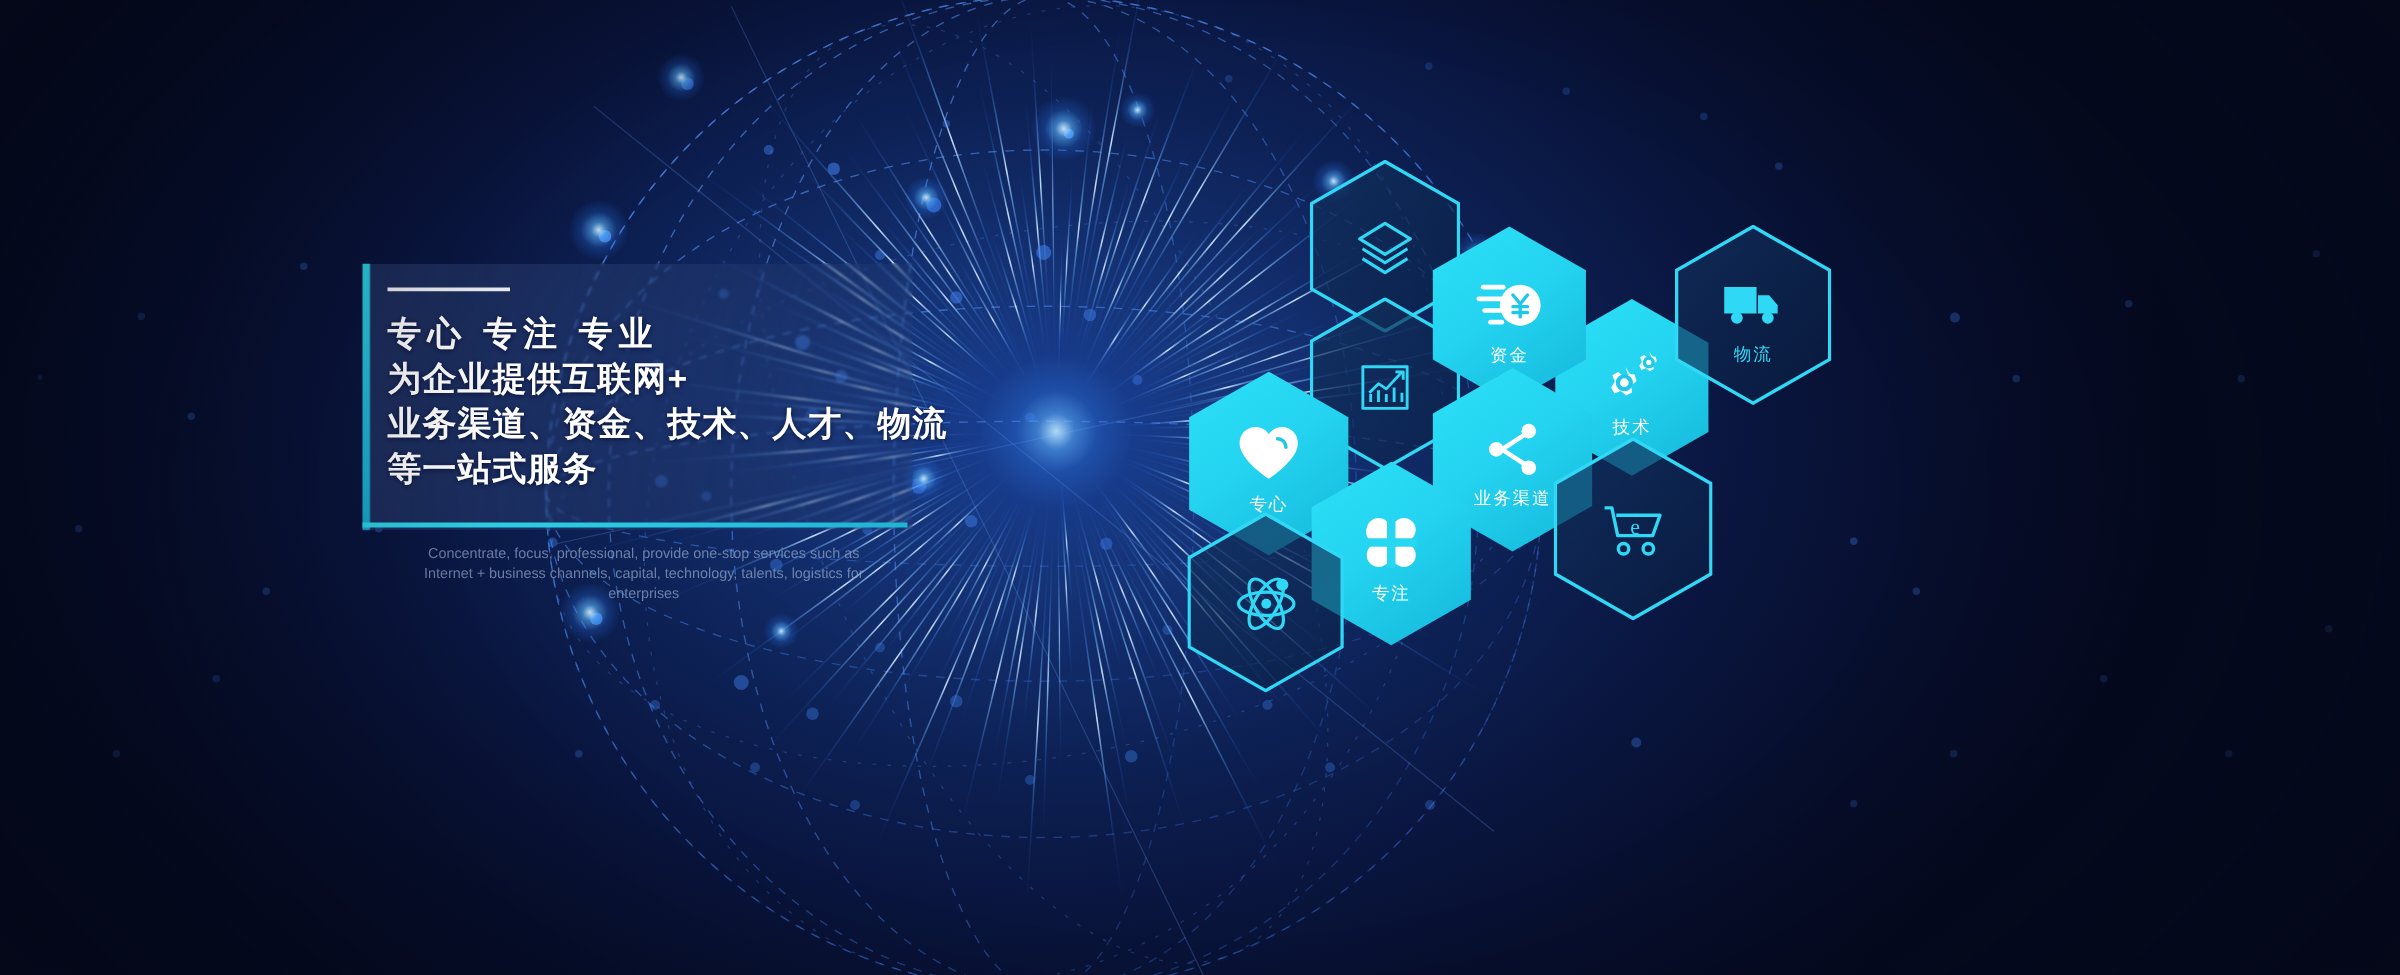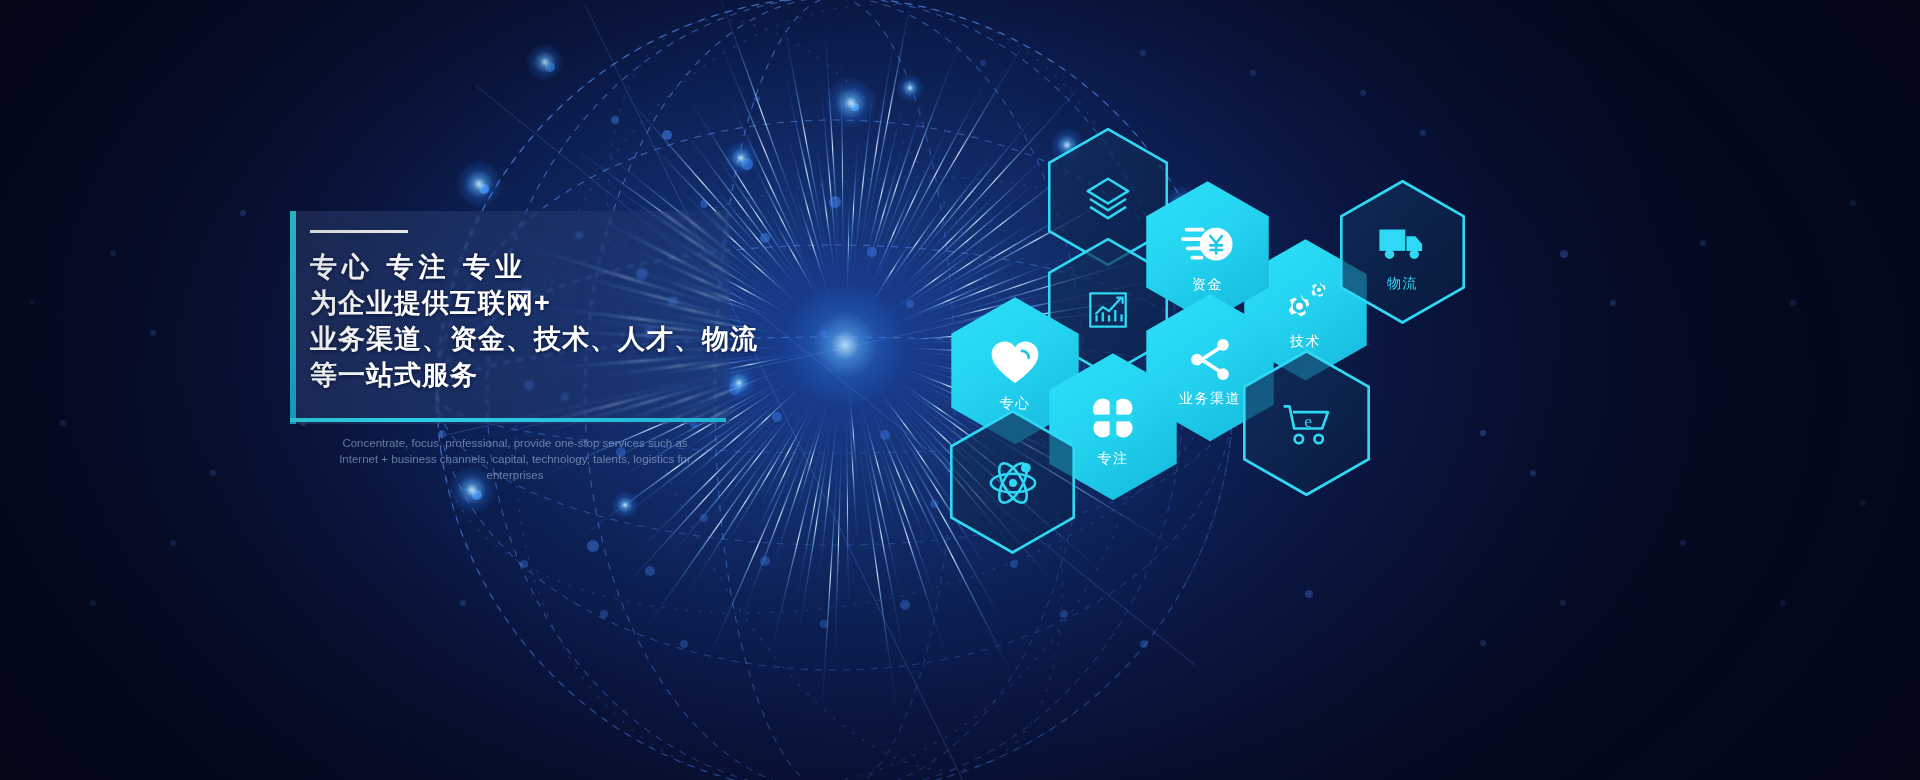--- a/index.html
+++ b/index.html
@@ -561,21 +561,21 @@
             <svg class="ico" width="52" height="52" viewBox="0 0 48 48" fill="none" stroke="#ffffff" stroke-width="3.4" stroke-linecap="round">
               <path d="M17 24 34 13M17 25 34 36"></path>
               <circle cx="36" cy="11" r="5.4" fill="#ffffff" stroke="none"></circle>
               <circle cx="36" cy="38" r="5.4" fill="#ffffff" stroke="none"></circle>
               <circle cx="12" cy="24.5" r="5.4" fill="#ffffff" stroke="none"></circle>
             </svg>
           </span>
                  <span class="hexlabel">业务渠道</span>
                </div>
              </div>
-      <div class="hex filled" style="left:1048px;top:352px;width:130px;height:150px;">
+      <div class="hex filled" style="left:1048px;top:368px;width:130px;height:150px;">
                <svg class="hexshape" viewBox="0 0 100 115" preserveAspectRatio="none">
            <defs>
             <linearGradient id="hf8" x1="0" y1="0" x2="0.6" y2="1">
              <stop offset="0%" stop-color="#2ee0f7"></stop>
               <stop offset="55%" stop-color="#23d3f0"></stop>
               <stop offset="100%" stop-color="#19bfe0"></stop>
            </linearGradient>
           </defs>
            <polygon points="50,1 99,29 99,86 50,114 1,86 1,29" fill="url(#hf8)"></polygon>
          </svg>

